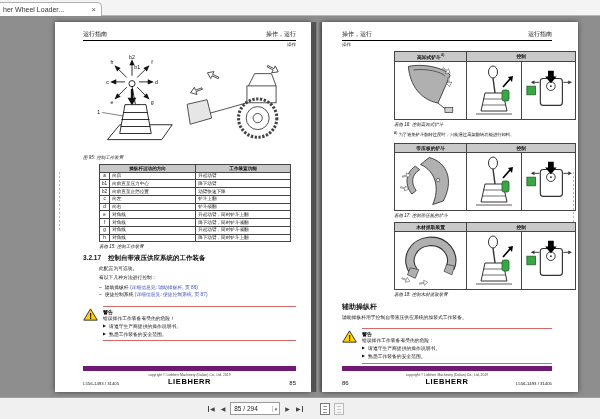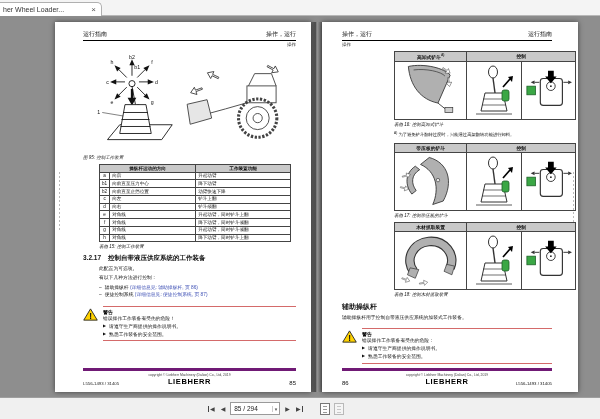--- a/index.html
+++ b/index.html
@@ -53,21 +53,21 @@
   
   .warn { display:flex; margin-top:7px; }
   .warn-icon { width:20px; padding-top:2px; flex:none; }
   .warn-body { flex:1; border-top:1px solid #d46a6a; border-bottom:1px solid #d46a6a; padding:2px 0 3px; }
   .warn-title { font-size:5px; font-weight:bold; }
   .warn-text { font-size:4.8px; margin-bottom:2px; }
   .wb { display:flex; gap:3px; font-size:4.8px; margin-top:2px; }
   .wb-a { font-size:4px; line-height:1.6; }
 
   
-  .pfoot { position:absolute; left:28px; right:15px; bottom:6px; border-top:3px solid #701a75; padding-top:2px; display:flex; align-items:flex-end; }
+  .pfoot { position:absolute; left:28px; right:15px; bottom:6px; border-top:5px solid #701a75; padding-top:2px; display:flex; align-items:flex-end; }
   .pfoot-r { left:20px; right:26px; }
   .pf-side { width:56px; font-size:4.3px; color:#222; }
   .pf-center { flex:1; text-align:center; }
   .pf-copy { font-size:3.4px; color:#444; }
   .pf-logo { font-size:7.5px; font-weight:bold; letter-spacing:0.6px; color:#000; }
   .pf-num { width:56px; font-size:6px; text-align:right; }
   .pf-num-l { text-align:left; font-size:6px; width:56px; }
   .pf-doc-r { width:56px; font-size:4.3px; text-align:right; }
 
   

